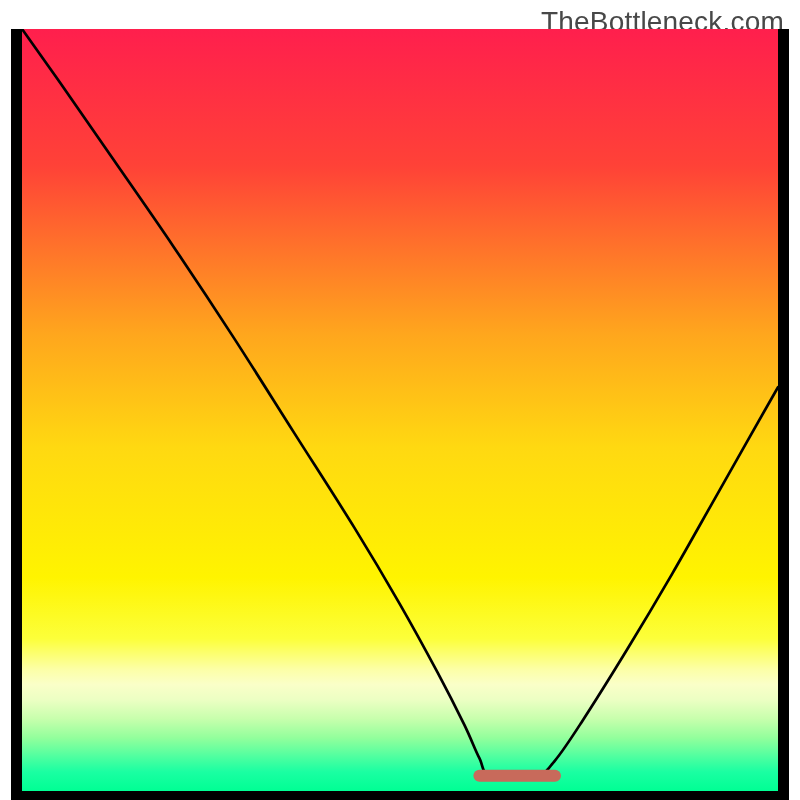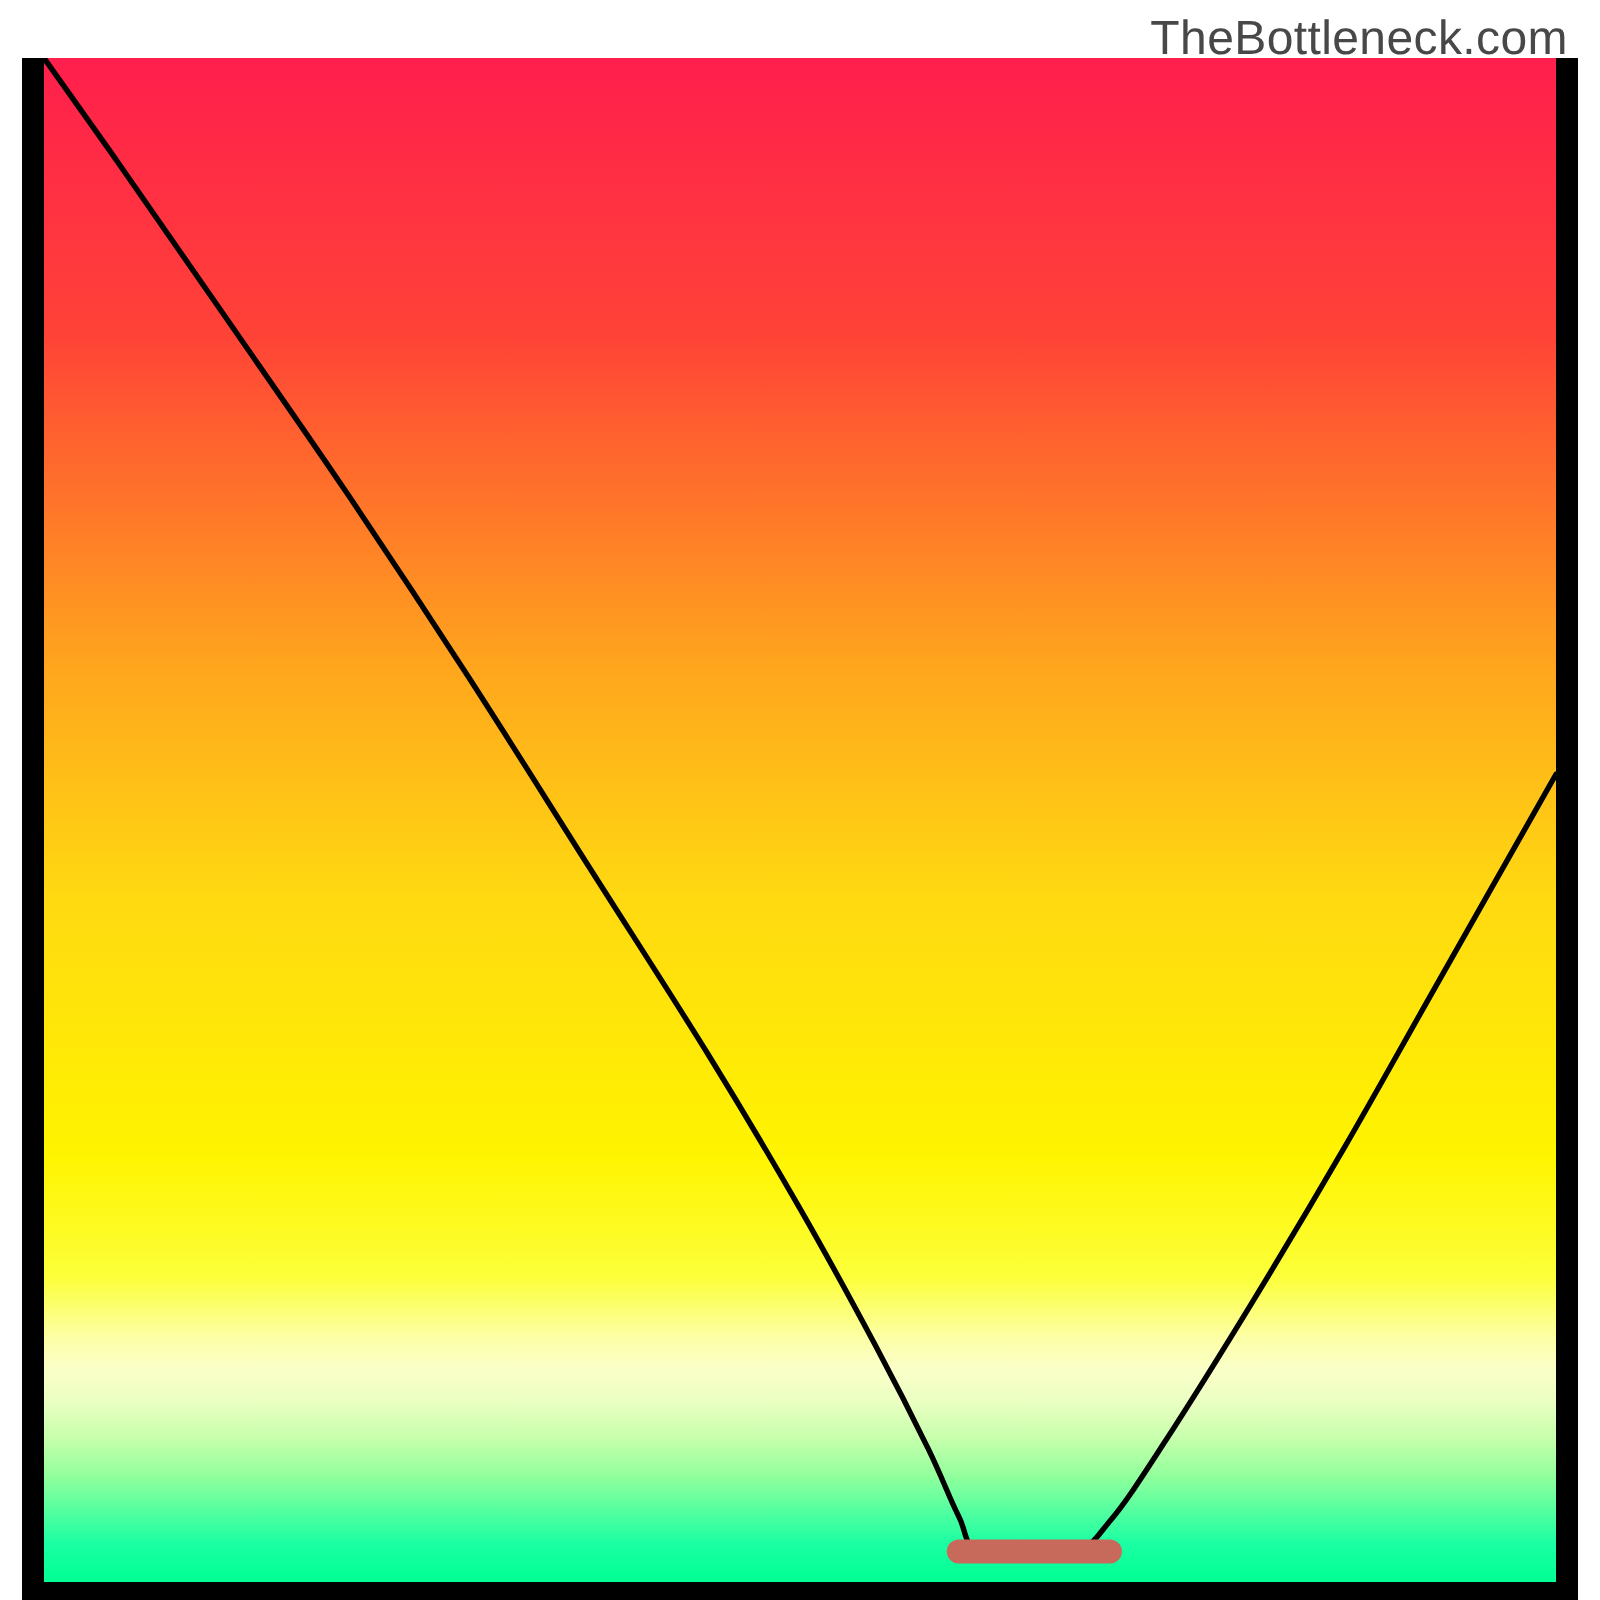--- a/index.html
+++ b/index.html
@@ -11,21 +11,21 @@
   .frame {
     width: 800px;
     height: 800px;
     position: relative;
     background: #fff;
   }
   .watermark {
     position: absolute;
     top: 6px;
     right: 16px;
-    font-size: 24px;
+    font-size: 28px;
     color: #484848;
     letter-spacing: 0.2px;
   }
   .plot-outer {
     position: absolute;
     left: 11px;
     top: 29px;
     width: 778px;
     height: 771px;
     background: #000;

